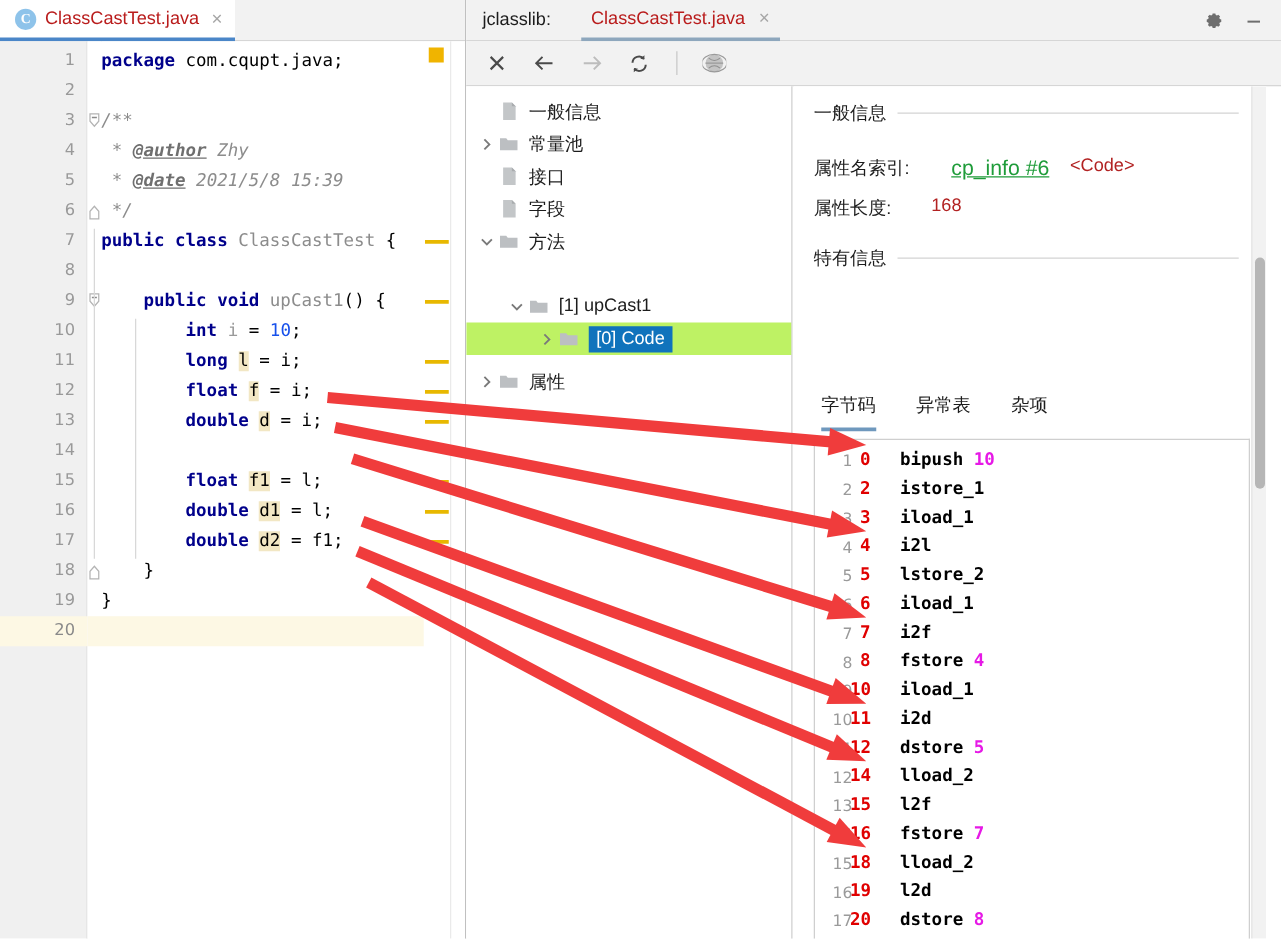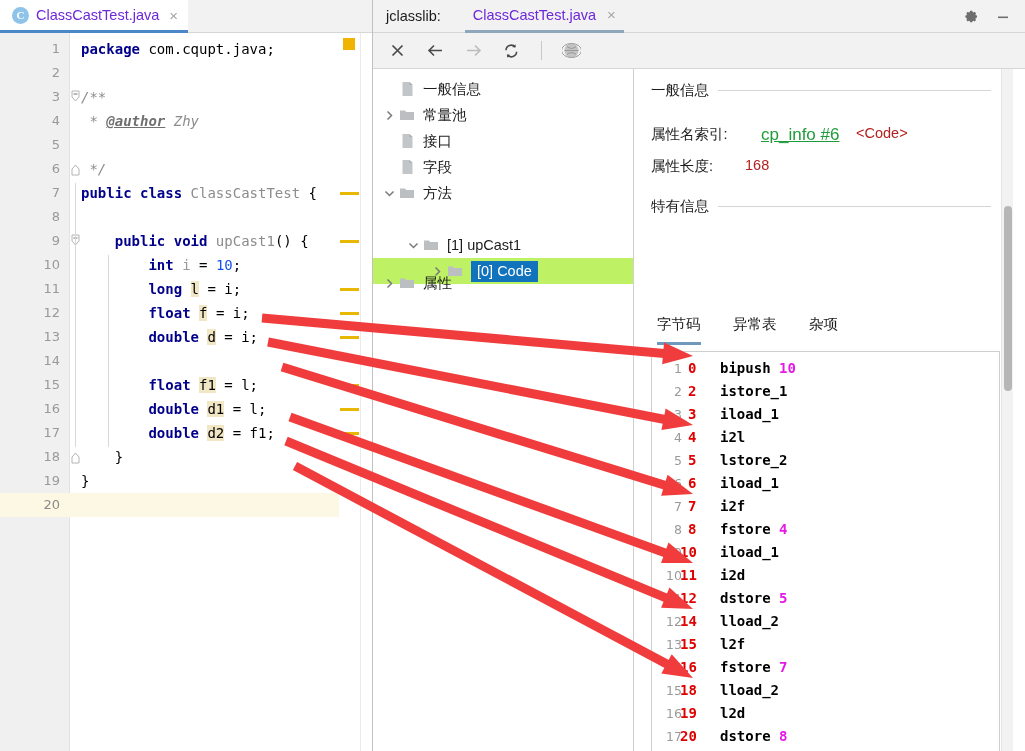--- a/index.html
+++ b/index.html
@@ -31,21 +31,21 @@
     background: #ffffff;
     border-bottom: 3px solid #4a86c8;
   }
   .tab-filetype-icon {
     width: 17px; height: 17px; border-radius: 50%;
     background: #8ec3ea;
     color: #ffffff; font-size: 11px; font-weight: bold;
     display: flex; align-items: center; justify-content: center;
     font-family: "Liberation Serif", serif;
   }
-  .tab-title { font-size: 14.5px; color: #6d28d9; white-space: nowrap; }
+  .tab-title { font-size: 14.5px; color: #b91c1c; white-space: nowrap; }
   .tab-close {
     font-size: 15px; color: #a6a6a6; margin-left: 3px; line-height: 1;
   }
 
   #gutter {
     position: absolute; left: 0; top: 33px; width: 70px; height: 718px;
     background: #f0f0f0;
     border-right: 1px solid #e2e2e2;
   }
   #fold-strip {
@@ -288,20 +288,21 @@
           <svg width="11" height="24" viewBox="0 0 11 24">
             <path d="M2 18 h7 v-6 l-3.5 -4 L2 12 Z" fill="#ffffff" stroke="#b4b4b4" stroke-width="1"></path>
           </svg>
         </div>
       </div>
     <div id="code-area">
         <div class="code-line" style="top: 4px;"><span class="kw">package </span><span class="typ">com.cqupt.java;</span></div>
         <div class="code-line" style="top: 28px;"></div>
         <div class="code-line" style="top: 52px;"><span class="cm">/**</span></div>
         <div class="code-line" style="top: 76px;"><span class="cm"> * </span><span class="cmtag">@author</span><span class="cm"> Zhy</span></div>
+        <div class="code-line" style="top: 100px;"><span class="cm"> * </span><span class="cmtag">@date</span><span class="cm"> 2021/5/8 15:39</span></div>
         <div class="code-line" style="top: 124px;"><span class="cm"> */</span></div>
         <div class="code-line" style="top: 148px;"><span class="kw">public class </span><span class="cls">ClassCastTest</span><span class="typ"> {</span></div>
         <div class="code-line" style="top: 172px;"></div>
         <div class="code-line" style="top: 196px;"><span class="kw">    public void </span><span class="cls">upCast1</span><span class="typ">() {</span></div>
         <div class="code-line" style="top: 220px;"><span class="kw">        int </span><span class="idg">i</span><span class="typ"> = </span><span class="num">10</span><span class="typ">;</span></div>
         <div class="code-line" style="top: 244px;"><span class="kw">        long </span><span class="hl">l</span><span class="typ"> = i;</span></div>
         <div class="code-line" style="top: 268px;"><span class="kw">        float </span><span class="hl">f</span><span class="typ"> = i;</span></div>
         <div class="code-line" style="top: 292px;"><span class="kw">        double </span><span class="hl">d</span><span class="typ"> = i;</span></div>
         <div class="code-line" style="top: 316px;"></div>
         <div class="code-line" style="top: 340px;"><span class="kw">        float </span><span class="hl">f1</span><span class="typ"> = l;</span></div>
@@ -470,21 +471,21 @@
               <path d="M3.5 1.5 L7.5 5.5 L3.5 9.5" stroke="#7a7a7a" stroke-width="1.5" fill="none"></path>
             </svg>
           </span>
           <span class="tw-icon">
             <svg width="16" height="14" viewBox="0 0 16 14">
               <path d="M1 2.5 h5 l1.2 1.6 H15 v8 H1 Z" fill="#bcbfc2"></path>
             </svg>
           </span>
           <span class="tree-label-sel" style="margin-left: 6px;">[0] Code</span>
         </div>
-        <div class="tree-row" style="top: 201px;">
+        <div class="tree-row" style="top: 223px;">
           <span style="width: 8px;"></span>
           <span class="tw-arrow">
             <svg width="11" height="11" viewBox="0 0 11 11">
               <path d="M3.5 1.5 L7.5 5.5 L3.5 9.5" stroke="#7a7a7a" stroke-width="1.5" fill="none"></path>
             </svg>
           </span>
           <span class="tw-icon">
             <svg width="16" height="14" viewBox="0 0 16 14">
               <path d="M1 2.5 h5 l1.2 1.6 H15 v8 H1 Z" fill="#bcbfc2"></path>
             </svg>

